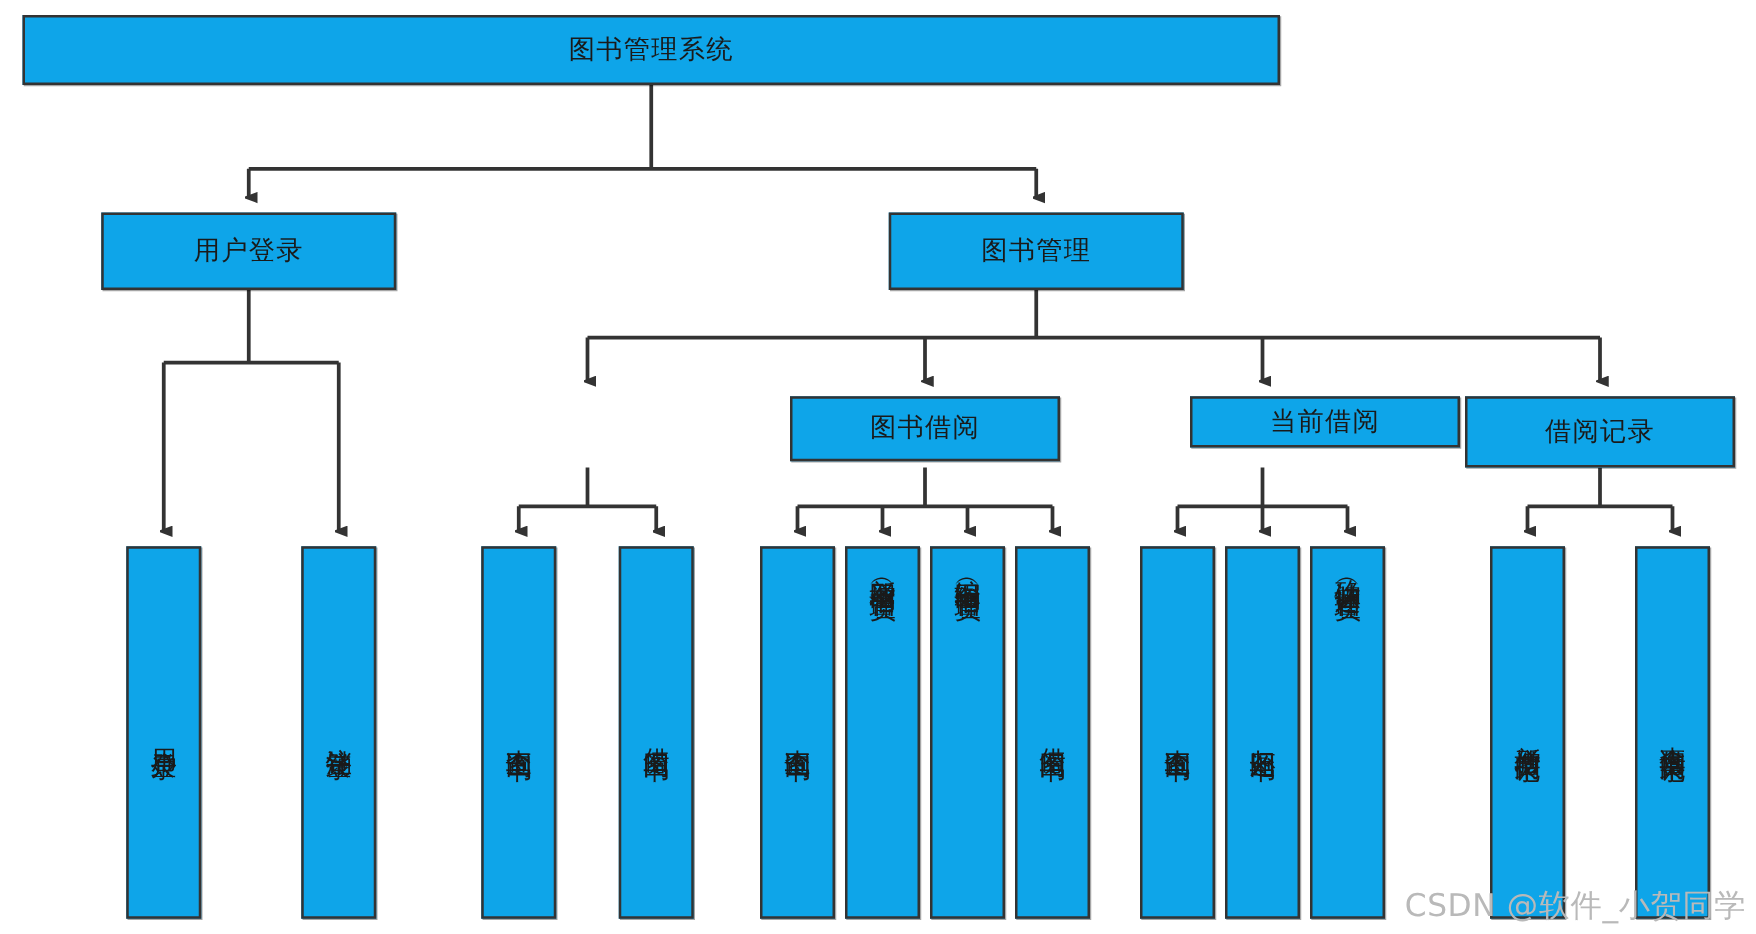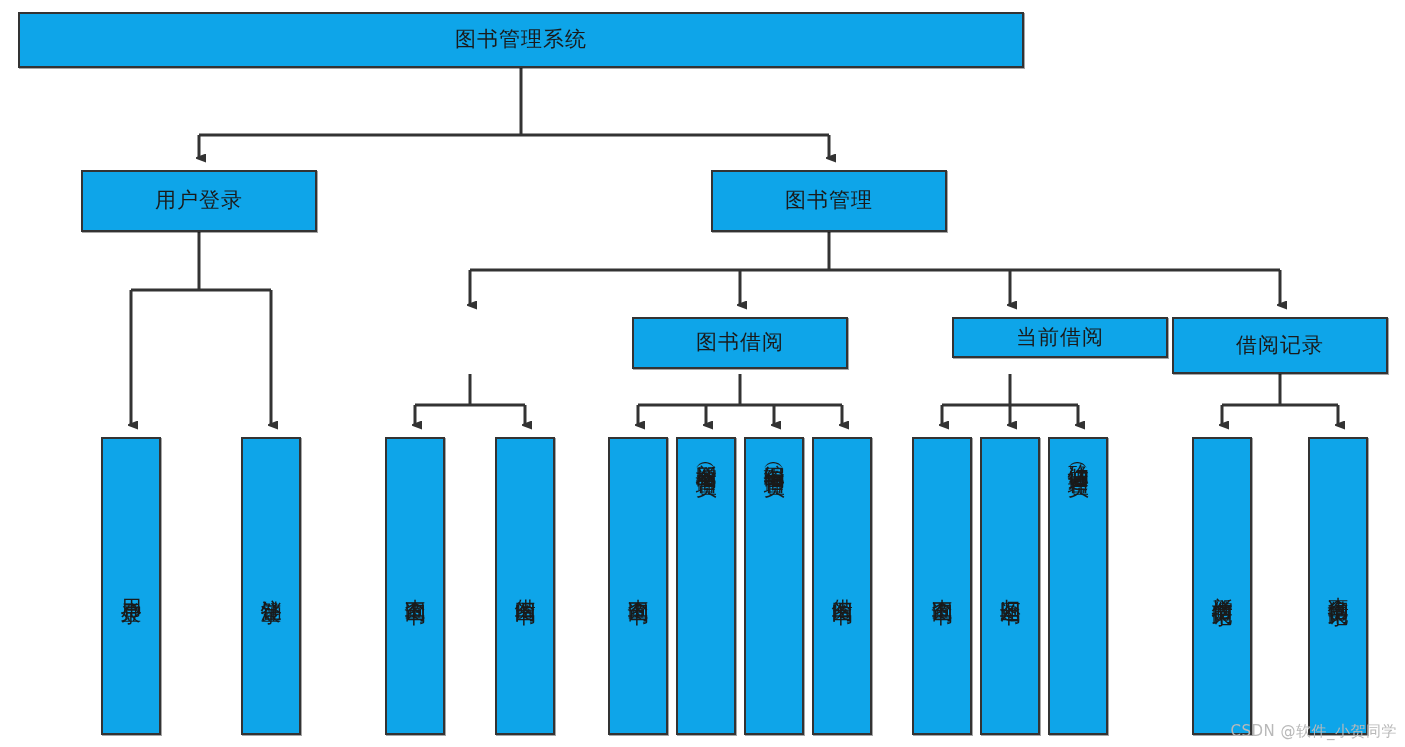--- a/index.html
+++ b/index.html
@@ -64,21 +64,21 @@
     display: block;
   }
   .node-v.centered {
     align-items: center;
     padding-top: 0;
   }
   .watermark {
     position: absolute;
     right: 8px;
     bottom: 6px;
-    font-size: 15px;
+    font-size: 25px;
     color: #b9b9b9;
     white-space: nowrap;
     z-index: 5;
     letter-spacing: 0.5px;
   }
 </style>
 </head>
 <body>
 
 <div id="canvas">

